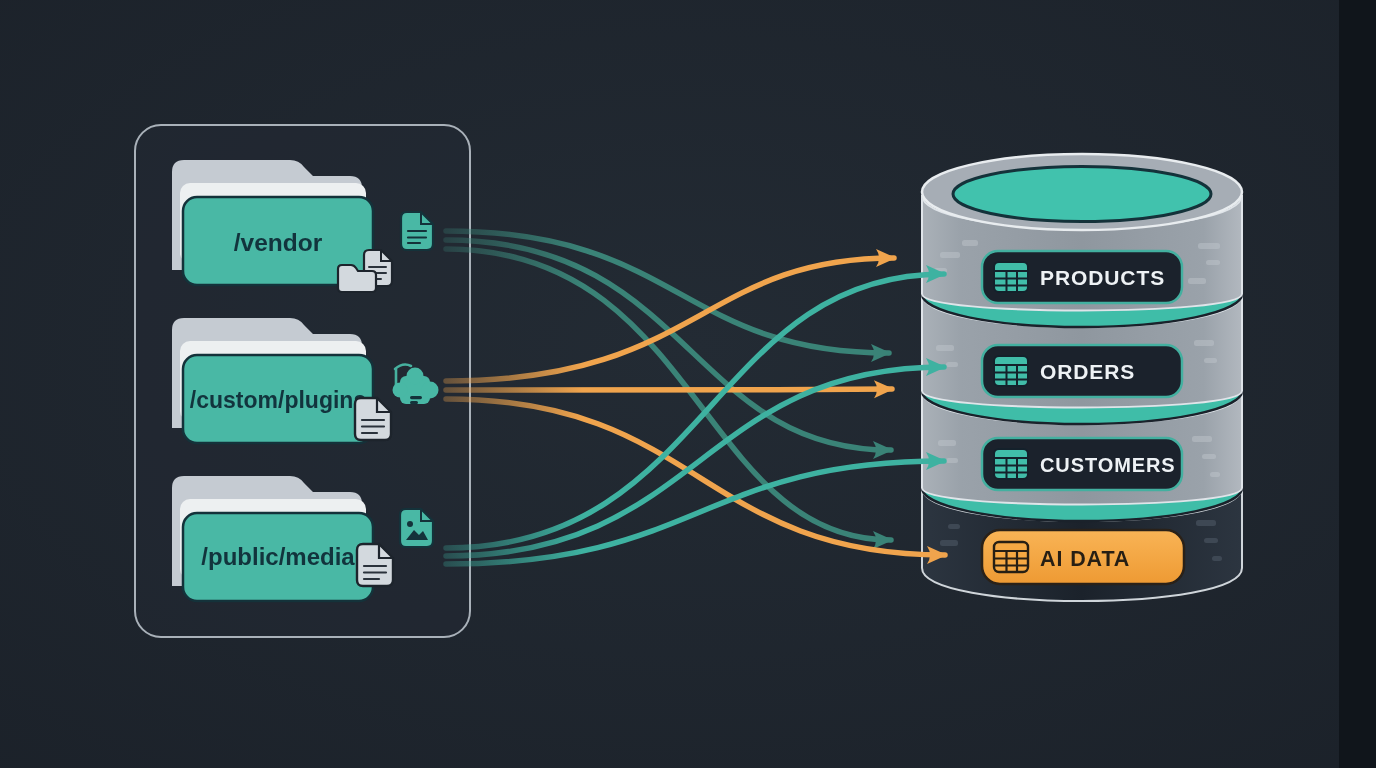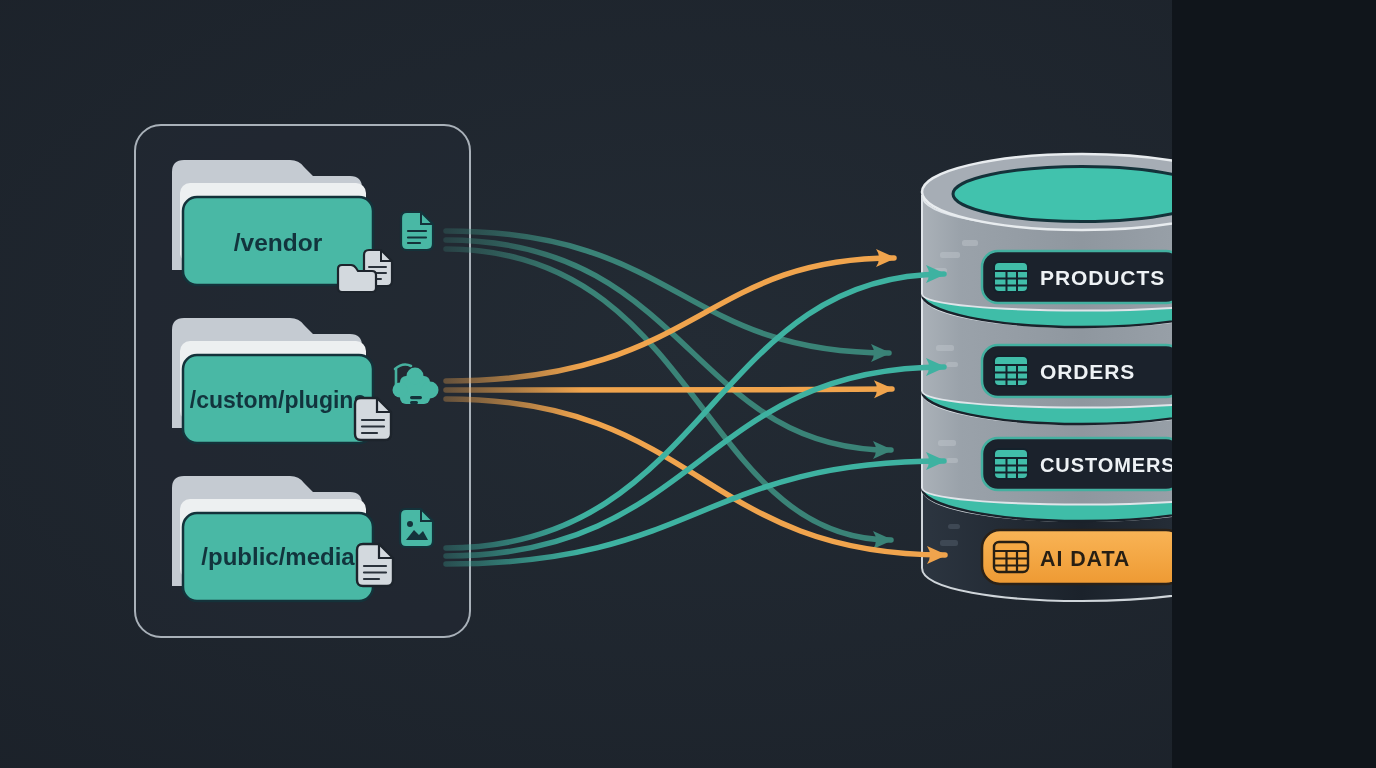--- a/index.html
+++ b/index.html
@@ -1,17 +1,17 @@
 <!DOCTYPE html>
 <html><head>
 <meta charset="utf-8">
 <style>
   html,body{margin:0;padding:0;background:#10151b;}
   .stage{
-    position:relative;width:1172px;height:768px;overflow:hidden;
+    position:relative;width:1339px;height:768px;overflow:hidden;
     font-family:"Liberation Sans", sans-serif;
   }
   svg{display:block;}
   text{font-family:"Liberation Sans","DejaVu Sans",sans-serif;}
   .folder-label{font-weight:bold;fill:#12343d;}
   .chip-label{font-weight:bold;fill:#eef2f5;letter-spacing:0.9px;}
   .chip-label-dark{font-weight:bold;fill:#271f14;letter-spacing:0.9px;}
 </style>
 </head>
 <body>

